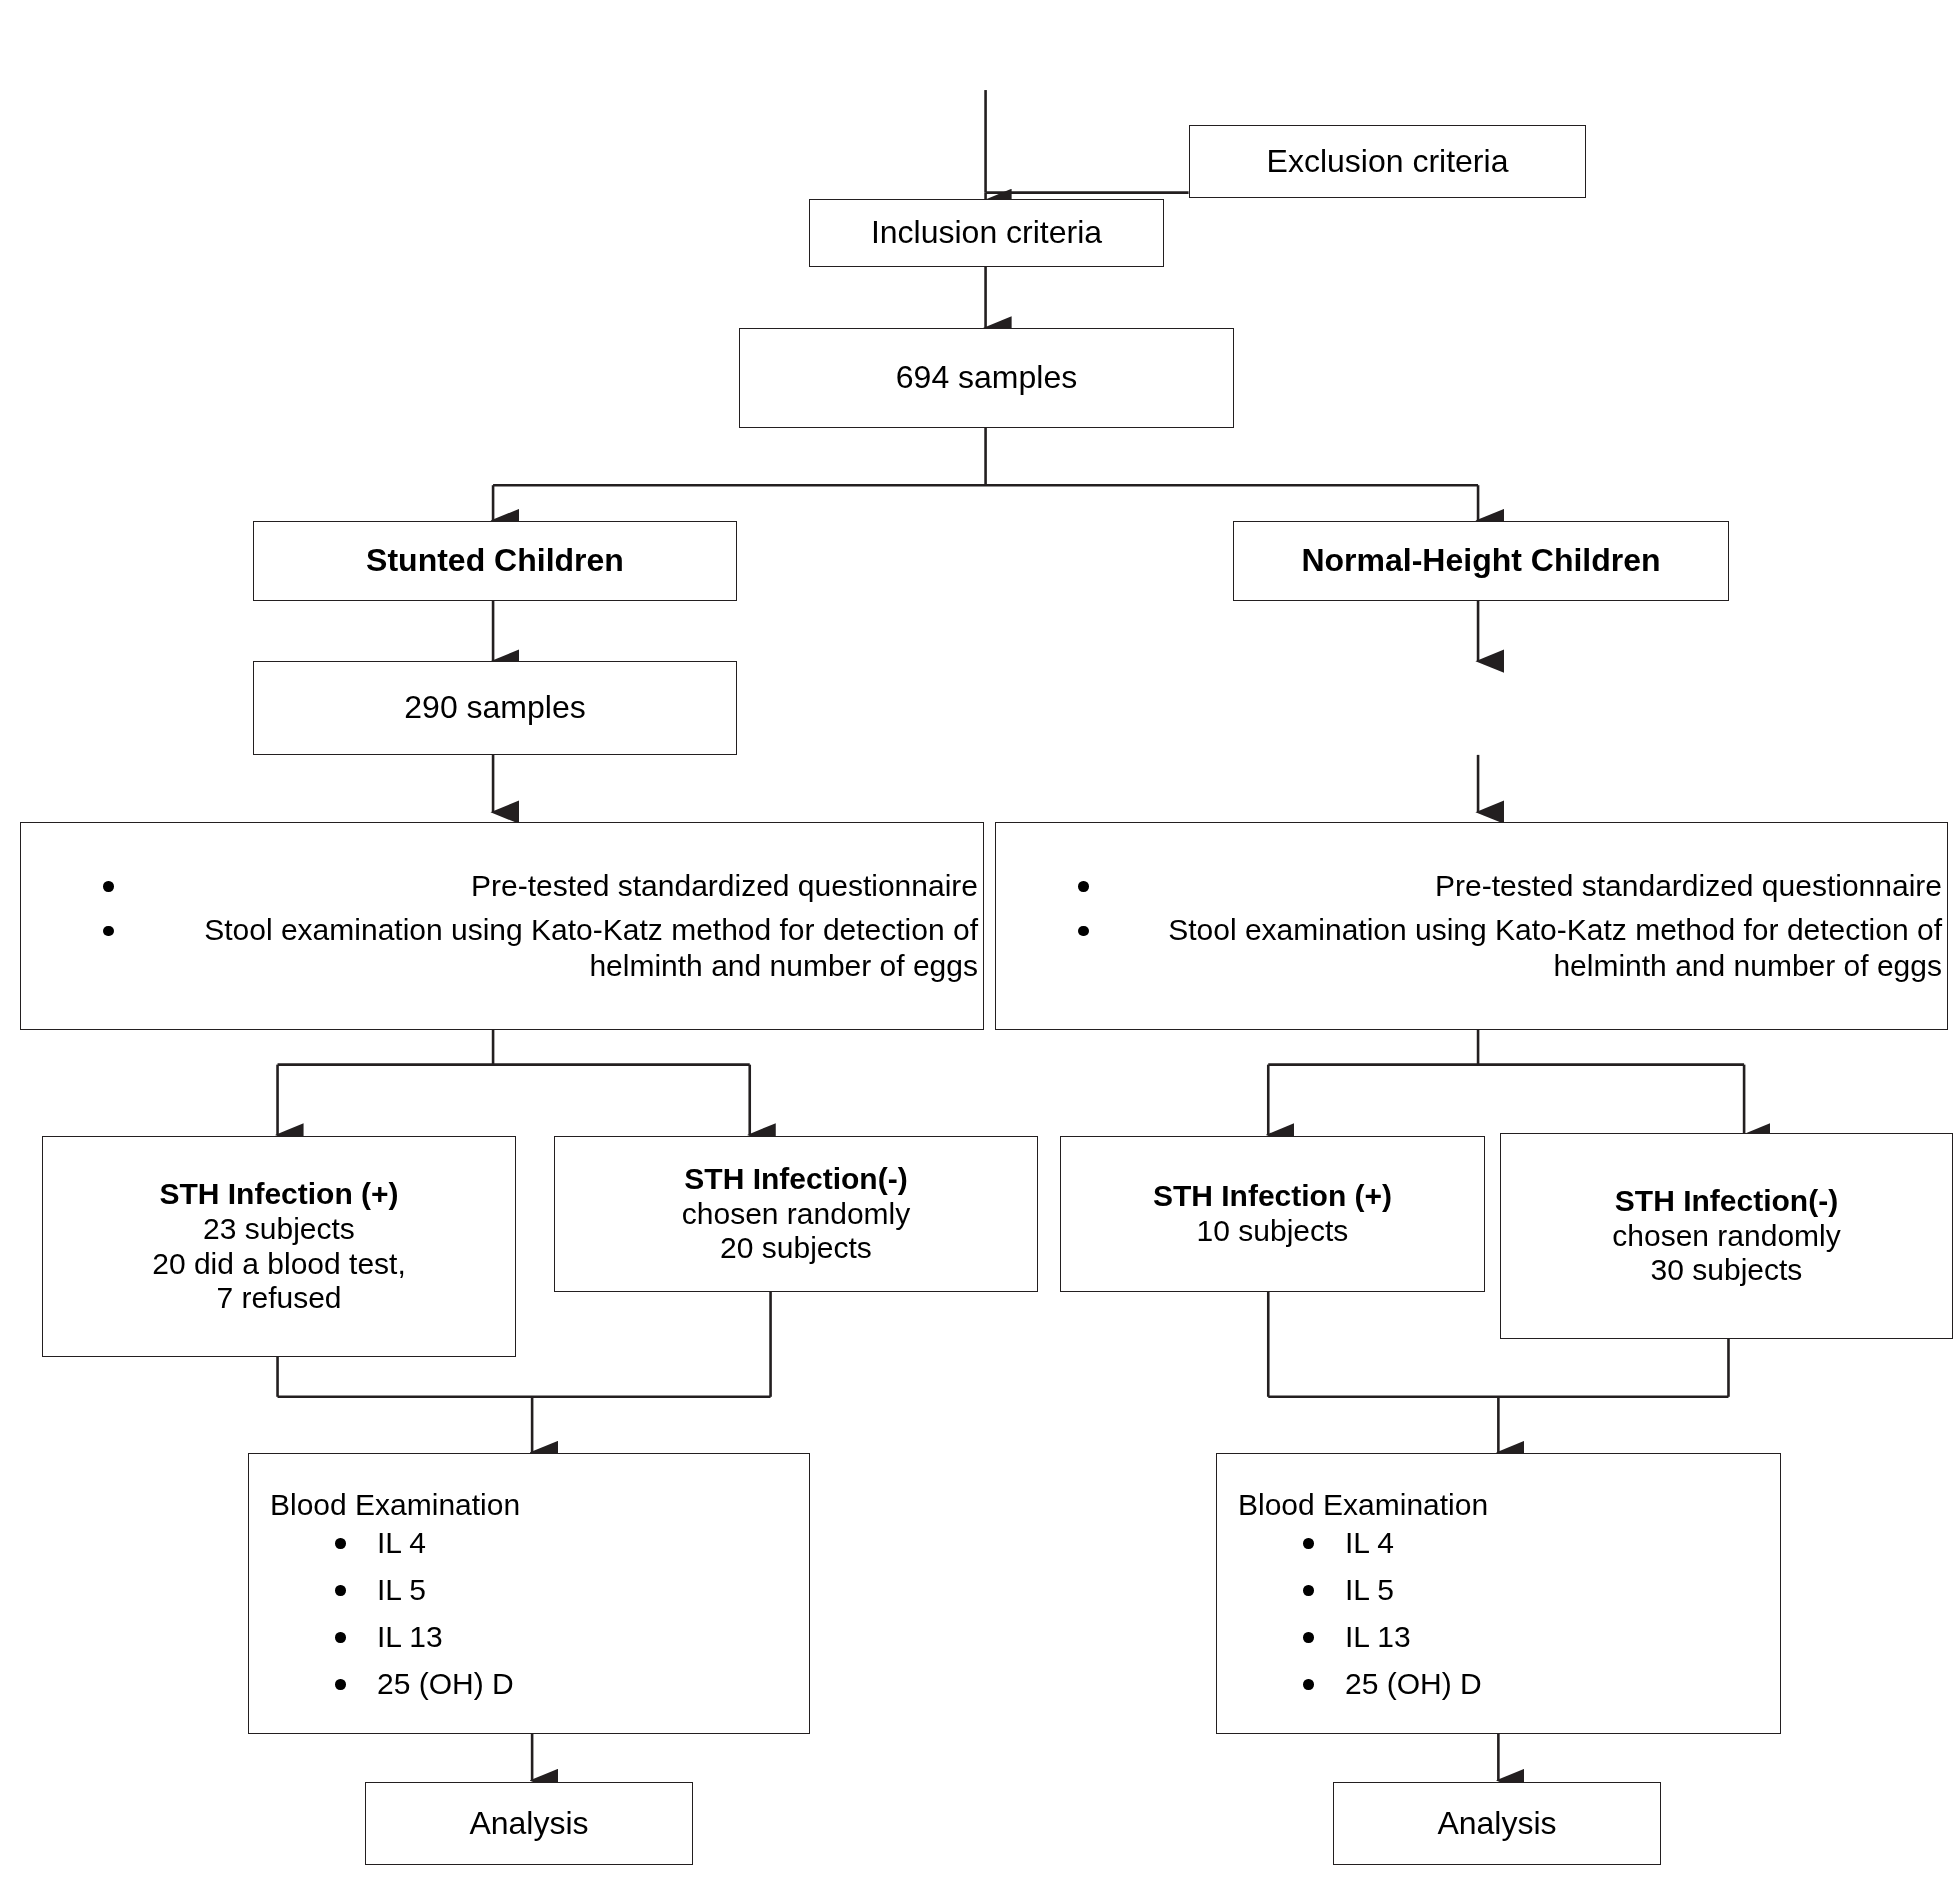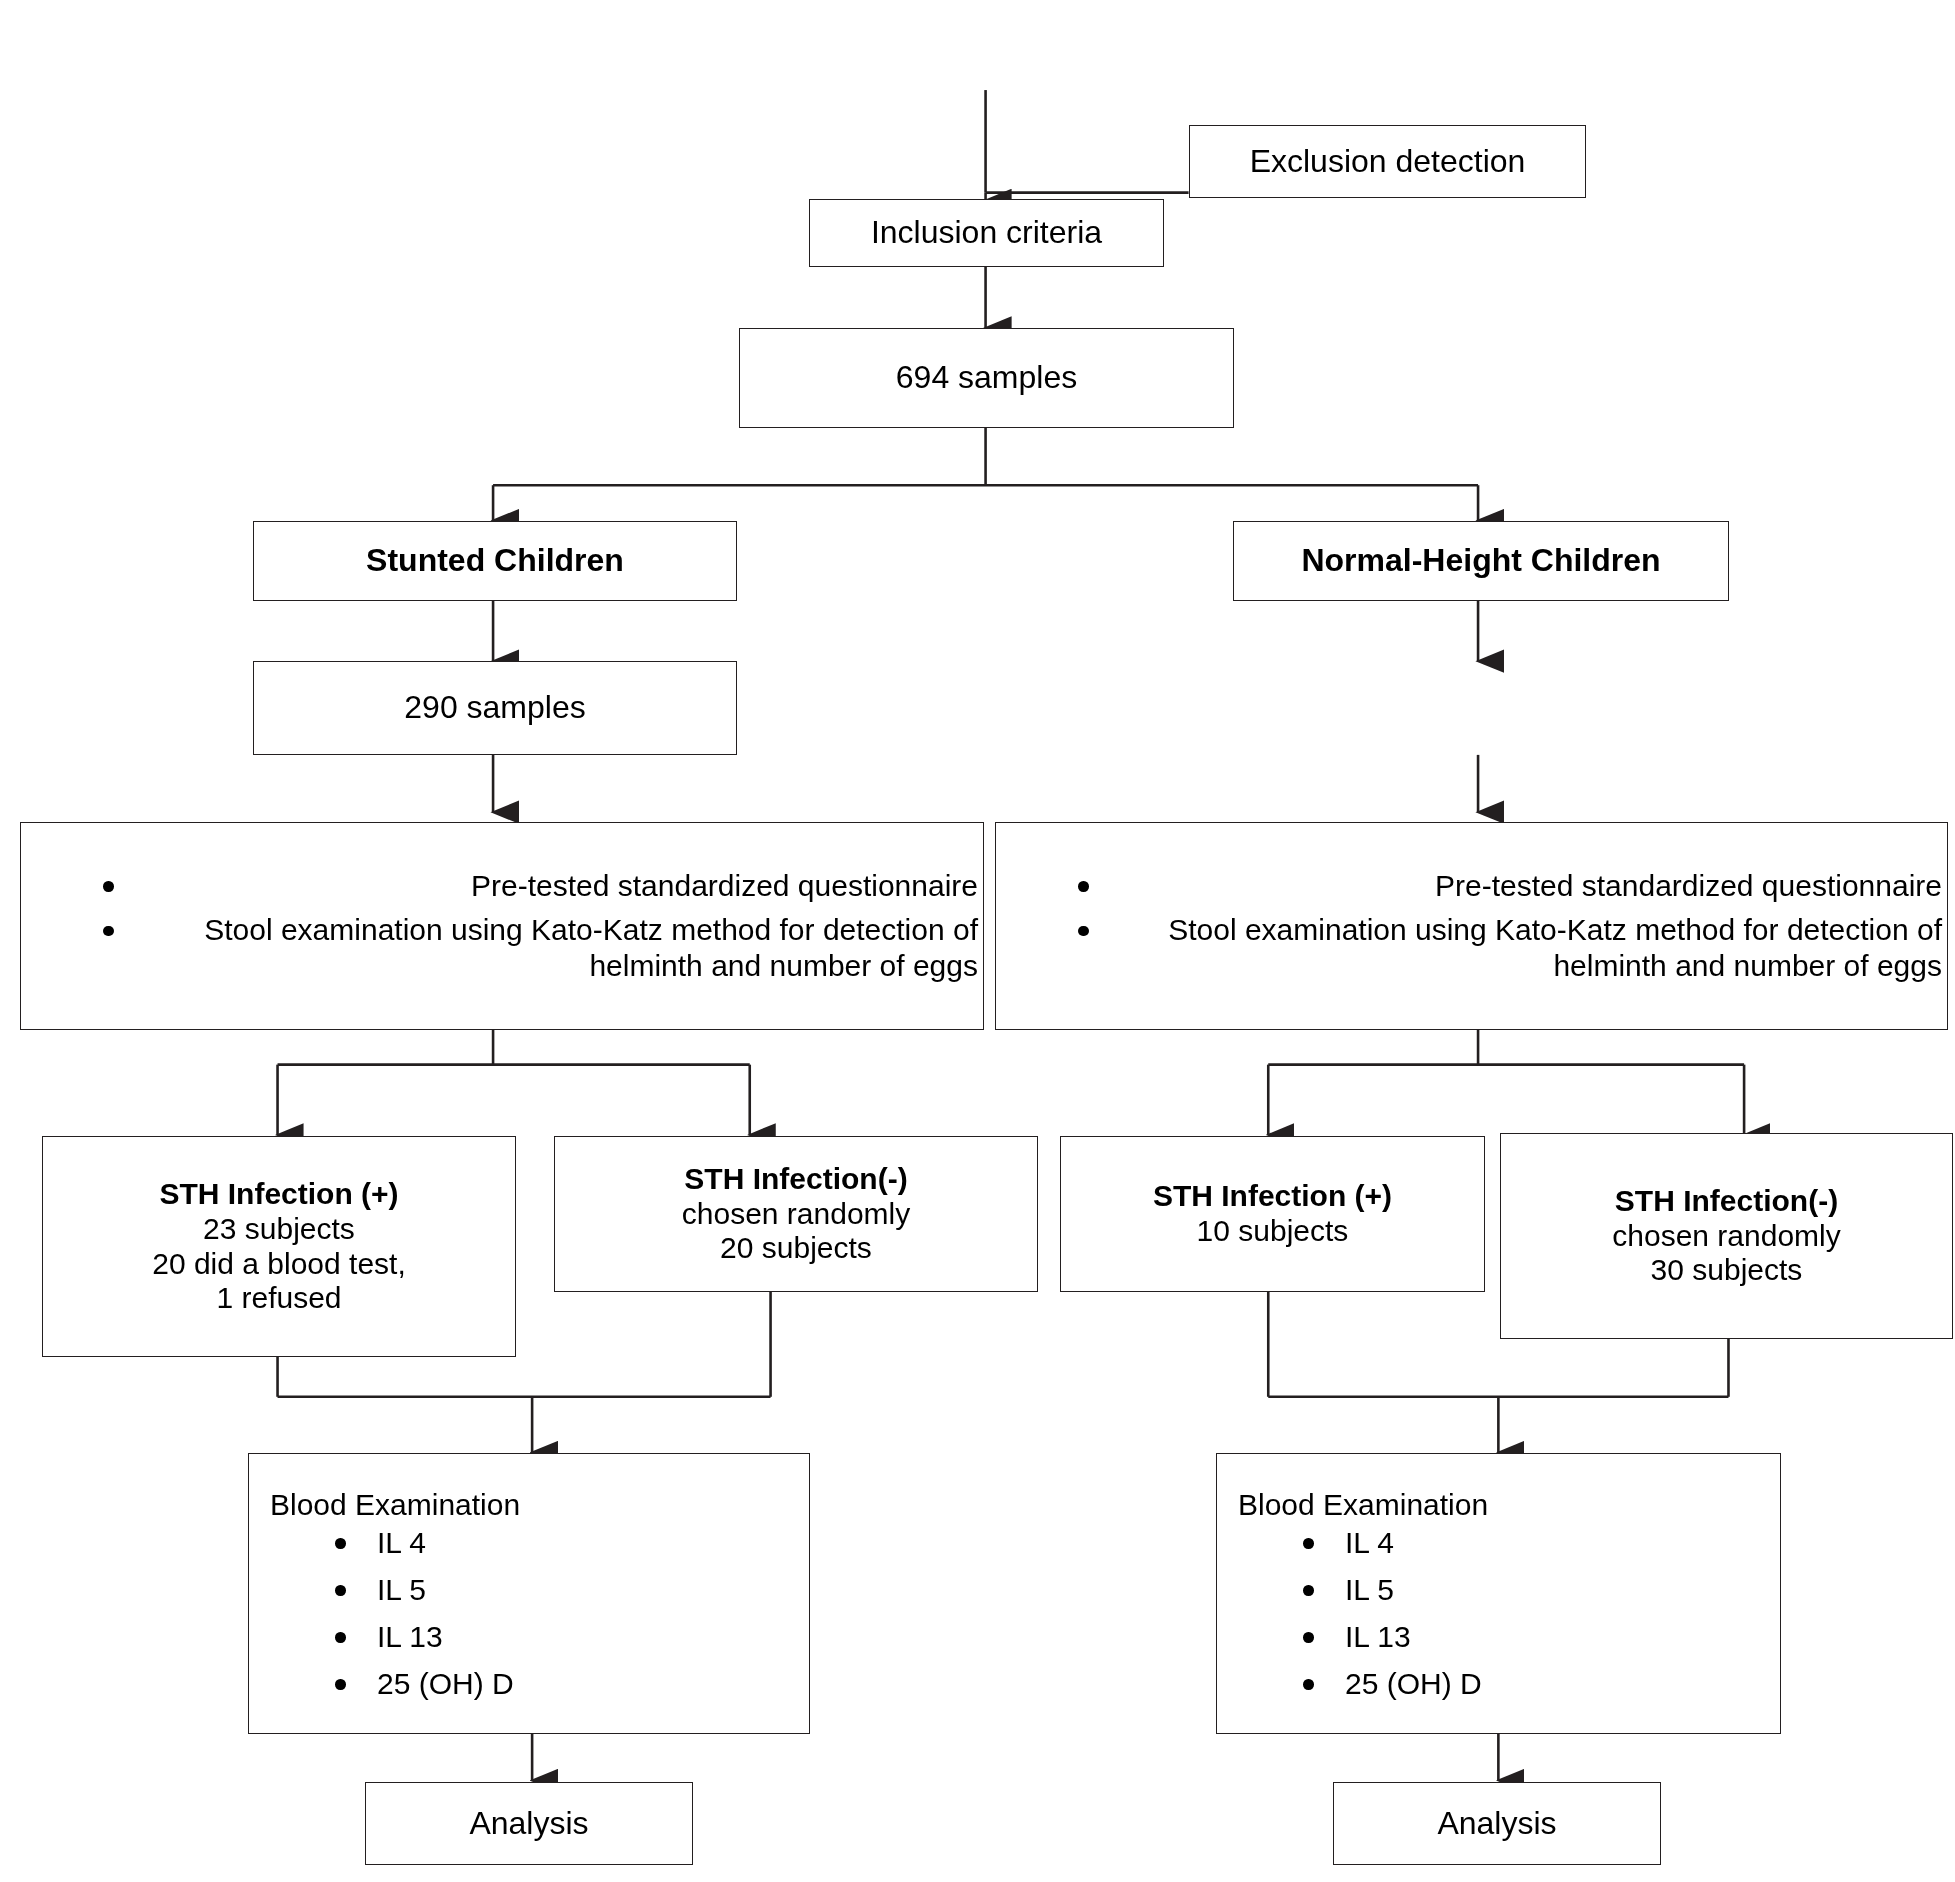--- a/index.html
+++ b/index.html
@@ -159,21 +159,21 @@
       <path d="M2436,2683 L3320,2683"></path>
       <path d="M2878,2683 L2878,2790" marker-end="url(#arrowhead)"></path>
 
       <path d="M1022,3330 L1022,3420" marker-end="url(#arrowhead)"></path>
       <path d="M2878,3330 L2878,3420" marker-end="url(#arrowhead)"></path>
     </g>
   </svg>
 
 
   <div class="node center" style="left:1189px; top:125px; width:397px; height:73px;">
-    <span class="line t-reg fs-lg">Exclusion detection</span>
+    <span class="line t-reg fs-lg">Exclusion criteria</span>
   </div>
 
   <div class="node center" style="left:809px; top:199px; width:355px; height:68px;text-align:right;">
     <span class="line t-reg fs-lg">Inclusion criteria</span>
   </div>
 
   <div class="node center" style="left:739px; top:328px; width:495px; height:100px;">
     <span class="line t-reg fs-lg">694 samples</span>
   </div>
 
@@ -201,21 +201,21 @@
     <ul class="bullets">
       <li>Pre-tested standardized questionnaire</li>
       <li>Stool examination using Kato-Katz method for detection of helminth and number of eggs</li>
     </ul>
   </div>
 
   <div class="node center" style="left:42px; top:1136px; width:474px; height:221px;">
     <span class="line t-bold fs-md">STH Infection (+)</span>
     <span class="line t-reg fs-md">23 subjects</span>
     <span class="line t-reg fs-md">20 did a blood test,</span>
-    <span class="line t-reg fs-md">1 refused</span>
+    <span class="line t-reg fs-md">7 refused</span>
   </div>
 
   <div class="node center" style="left:554px; top:1136px; width:484px; height:156px;">
     <span class="line t-bold fs-md">STH Infection(-)</span>
     <span class="line t-reg fs-md">chosen randomly</span>
     <span class="line t-reg fs-md">20 subjects</span>
   </div>
 
   <div class="node center" style="left:1060px; top:1136px; width:425px; height:156px;">
     <span class="line t-bold fs-md">STH Infection (+)</span>

